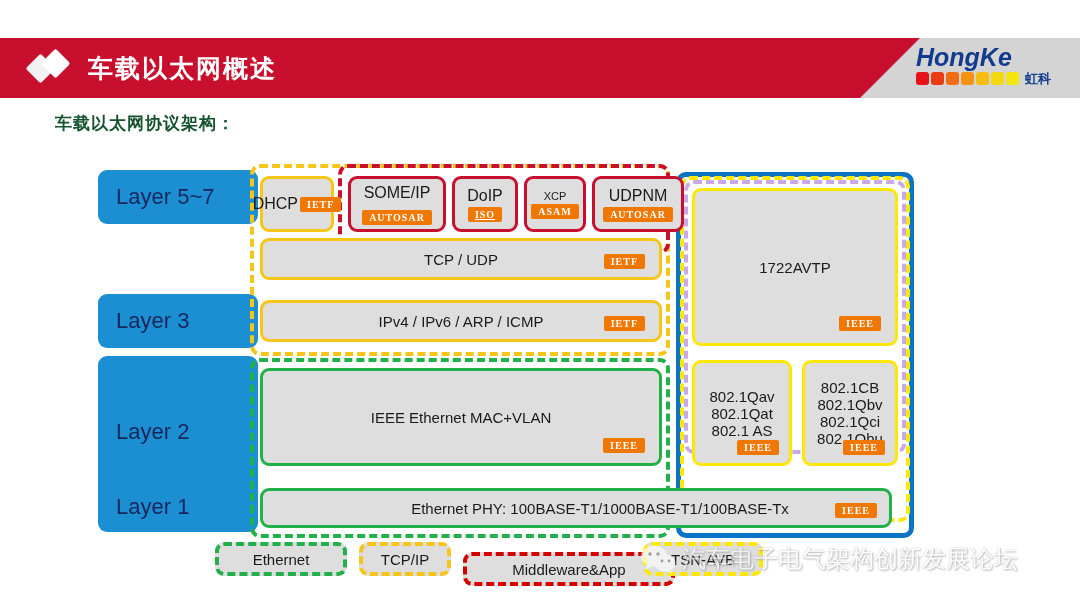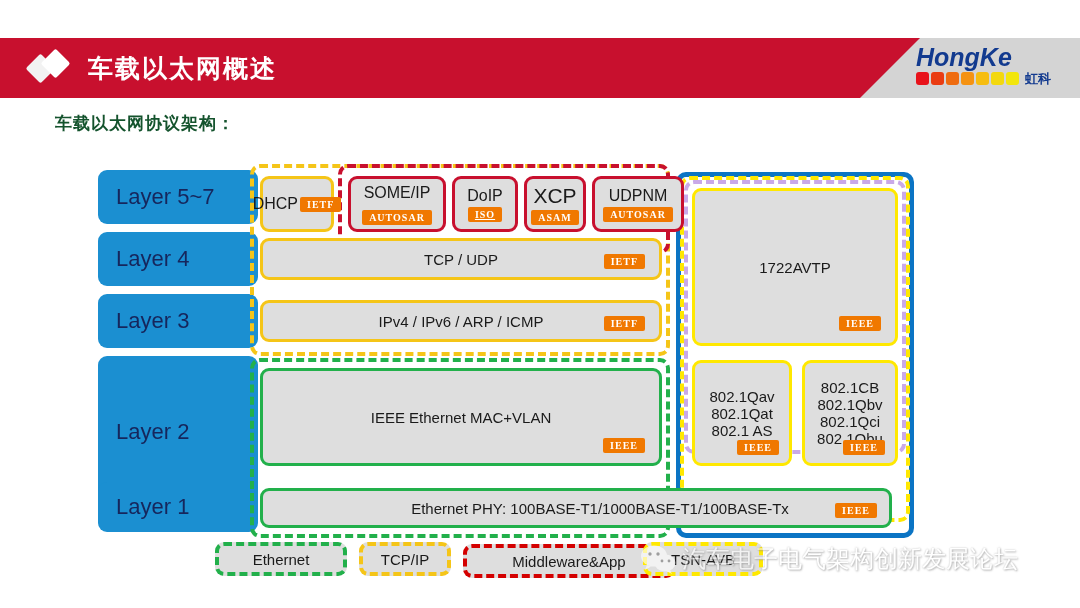--- a/index.html
+++ b/index.html
@@ -105,21 +105,20 @@
       <span class="logo-cn">虹科</span>
     </div>
   </div>
 </div>
 
 <div class="subtitle">车载以太网协议架构：</div>
 
 <div class="diagram">
 
   <div class="layer-label" style="left:8px;top:10px;width:160px;height:54px;">Layer 5~7</div>
-  <div class="layer-label" style="left:8px;top:72px;width:160px;height:54px;">Layer 4</div>
   <div class="layer-label" style="left:8px;top:134px;width:160px;height:54px;">Layer 3</div>
   <div class="layer-label" style="left:8px;top:196px;width:160px;height:152px;">Layer 2</div>
   <div class="layer-label" style="left:8px;top:322px;width:160px;height:50px;">Layer 1</div>
 
   <div class="grp g-yellow" style="left:160px;top:4px;width:420px;height:192px;"></div>
 
   <div class="grp g-red" style="left:248px;top:4px;width:332px;height:90px;"></div>
 
   <div class="grp g-green" style="left:160px;top:198px;width:420px;height:180px;"></div>
 
@@ -138,21 +137,21 @@
     <span style="font-size:16px;">SOME/IP</span>
     <span class="badge" style="position:relative;">AUTOSAR</span>
   </div>
 
   <div class="proto-box redbrd" style="left:362px;top:16px;width:66px;height:56px;flex-direction:column;gap:2px;">
     <span style="font-size:16px;">DoIP</span>
     <span class="badge" style="position:relative;text-decoration:underline;">ISO</span>
   </div>
 
   <div class="proto-box redbrd" style="left:434px;top:16px;width:62px;height:56px;flex-direction:column;gap:2px;">
-    <span style="font-size:21px;text-align:center;">XCP</span>
+    <span style="font-size:11px;text-align:center;">XCP</span>
     <span class="badge" style="position:relative;">ASAM</span>
   </div>
 
   <div class="proto-box redbrd" style="left:502px;top:16px;width:92px;height:56px;flex-direction:column;gap:2px;">
     <span style="font-size:16px;">UDPNM</span>
     <span class="badge" style="position:relative;">AUTOSAR</span>
   </div>
 
   <div class="proto-box ybrd" style="left:170px;top:78px;width:402px;height:42px;">
     <span>TCP / UDP</span>
@@ -192,21 +191,21 @@
     <div class="stack-label">802.1Qci</div>
     <div class="stack-label">802.1Qbu</div>
     <span class="badge" style="right:10px;bottom:8px;">IEEE</span>
   </div>
 
 </div>
 
 <div class="legend">
   <div class="lg-item lg-green" style="left:0;top:2px;width:132px;">Ethernet</div>
   <div class="lg-item lg-yellow" style="left:144px;top:2px;width:92px;">TCP/IP</div>
-  <div class="lg-item lg-red" style="left:248px;top:4px;width:212px;">Middleware&amp;App</div>
+  <div class="lg-item lg-red" style="left:248px;top:12px;width:212px;">Middleware&amp;App</div>
   <div class="lg-item lg-yel2" style="left:428px;top:2px;width:120px;">TSN-AVB</div>
 </div>
 
 <div class="watermark">
   <div class="wm-logo">
     <svg viewBox="0 0 36 30" width="36" height="30">
       <ellipse cx="14" cy="12" rx="13" ry="10.5" fill="#ffffff"></ellipse>
       <path d="M7 21 L5 26 L11 22.5 Z" fill="#ffffff"></path>
       <circle cx="10" cy="10" r="1.7" fill="#777"></circle>
       <circle cx="18" cy="10" r="1.7" fill="#777"></circle>

